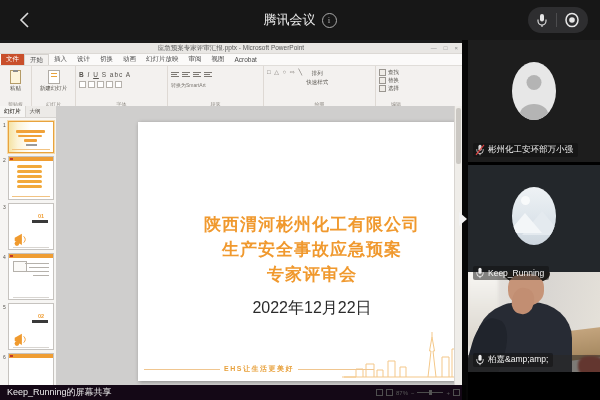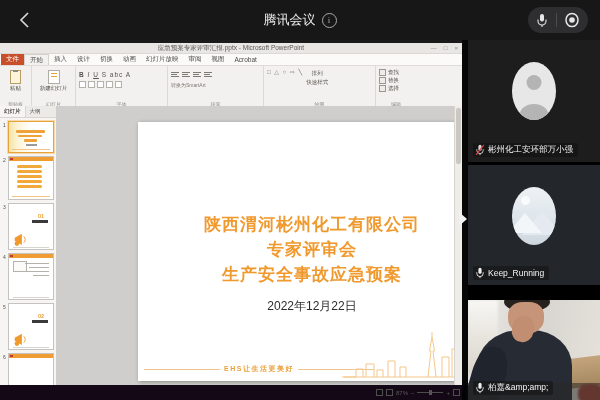--- a/index.html
+++ b/index.html
@@ -76,21 +76,21 @@
   .twave{position:absolute;left:4px;right:4px;bottom:1px;height:1px;background:#d8d5d1;}
   .tbox{position:absolute;left:4px;top:7px;width:12px;height:9px;border:1px solid #b5b1ab;background:#fbfaf8;}
   .tl{position:absolute;right:4px;height:1px;background:#b5b1ab;}
   .canvas{position:absolute;left:56px;top:0;right:7px;bottom:0;background:#cfcecd;}
   .vscroll{position:absolute;right:0;top:0;width:7px;bottom:0;background:#efede9;border-left:1px solid #d8d5d1;}
   .vthumb{position:absolute;left:1px;right:1px;top:2px;height:56px;background:#cbc8c3;border-radius:2px;}
   .slide{position:absolute;left:42px;top:16px;width:348px;height:259px;background:#fff;
        box-shadow:1px 1px 4px rgba(0,0,0,0.35);margin-left:40px;}
   .slide-titles{position:absolute;top:90px;left:0;right:0;text-align:center;
        color:#f0992e;font-weight:bold;font-size:17px;line-height:25px;letter-spacing:1px;}
-  .slide-date{position:absolute;top:176px;left:0;right:0;text-align:center;color:#2b2b2b;font-size:12px;}
+  .slide-date{position:absolute;top:176px;left:0;right:0;text-align:center;color:#2b2b2b;font-size:16px;}
   .slide-footer{position:absolute;bottom:7px;left:6px;width:230px;display:flex;align-items:center;gap:4px;}
   .sfline{flex:1;height:1px;background:#f0c690;}
   .sftext{color:#e8a13c;font-size:7px;font-weight:bold;letter-spacing:1.5px;white-space:nowrap;}
   .skyline{position:absolute;right:4px;bottom:3px;}
   
   .sharebar{position:absolute;left:0;top:385px;width:466px;height:15px;background:rgba(3,3,3,0.92);
        display:flex;align-items:center;color:#ececec;font-size:9px;padding-left:7px;box-sizing:border-box;z-index:20;}
   .ppt-status{position:absolute;right:6px;top:0;height:15px;display:flex;align-items:center;gap:3px;
        color:#585858;font-size:6px;}
   .ppt-status .zslider{width:26px;height:1px;background:#4c4c4c;position:relative;}
@@ -98,21 +98,21 @@
   .ppt-status .zbox{width:5px;height:5px;border:1px solid #4f4f4f;}
   
   .strip{position:absolute;left:462px;top:40px;width:6px;height:360px;background:#070707;}
   .expand{position:absolute;left:459px;top:212px;width:0;height:0;z-index:25;cursor:pointer;
        border-top:7px solid transparent;border-bottom:7px solid transparent;border-left:8px solid #f2f2f2;}
   
   .panel{position:absolute;left:468px;top:40px;width:132px;height:360px;background:#000;}
   .tile{position:absolute;left:0;width:132px;overflow:hidden;}
   .tile1{top:0;height:122px;background:#1d1d1d;}
   .tile2{top:125px;height:120px;background:#23272b;}
-  .tile3{top:232px;height:100px;background:#d8d7d4;margin-top:28px;}
+  .tile3{top:232px;height:100px;background:#d8d7d4;}
   .oval{position:absolute;left:50%;top:22px;transform:translateX(-50%);width:44px;height:58px;
        border-radius:50%;overflow:hidden;}
   .oval1{background:#e7e7e7;}
   .sil-head{position:absolute;left:50%;top:13px;transform:translateX(-50%);width:15px;height:15px;
        border-radius:50%;background:#b4b4b4;}
   .sil-body{position:absolute;left:50%;bottom:-4px;transform:translateX(-50%);width:28px;height:20px;
        border-radius:50% 50% 0 0;background:#b4b4b4;}
   .oval2{background:linear-gradient(180deg,#eef2f5 0%,#d9e1e8 70%,#cdd6de 100%);}
   .moon{position:absolute;left:9px;top:9px;width:9px;height:9px;border-radius:50%;background:#f8fafb;}
   .mt1{position:absolute;left:-4px;bottom:12px;width:0;height:0;
@@ -355,22 +355,22 @@
                 </span>
 
             </div>
           </div>
         </div>
 
         <div class="canvas">
           <div class="slide">
             <div class="slide-titles">
               <div>陕西渭河彬州化工有限公司</div>
+              <div>生产安全事故应急预案</div>
               <div>专家评审会</div>
-              <div>生产安全事故应急预案</div>
             </div>
             <div class="slide-date">2022年12月22日</div>
             <svg class="skyline" width="140" height="46" viewBox="0 0 140 46">
               <g stroke="#f3c27c" stroke-width="1" fill="none" opacity="0.9">
                 <path d="M2 45 h12 v-8 h7 v8"></path>
                 <path d="M24 45 v-13 h8 v13"></path>
                 <path d="M35 45 v-7 h6 v7"></path>
                 <path d="M46 45 v-16 h7 v16"></path>
                 <path d="M58 45 v-10 h6 v10"></path>
                 <path d="M86 45 l3-26 l-1.5 0 l2.5-14 l2.5 14 l-1.5 0 l3 26"></path>
@@ -390,20 +390,21 @@
           </div>
         </div>
         <div class="vscroll">
             <span class="vthumb"></span>
           </div>
       </div>
     </div>
   </div>
 
   <div class="sharebar">
+    <span>Keep_Running的屏幕共享</span>
     <span class="ppt-status">
       <span class="zbox"></span>
       <span class="zbox"></span>
       <span>87%</span>
       <span>−</span>
       <span class="zslider">
           <i></i>
         </span>
       <span>+</span>
       <span class="zbox"></span>

